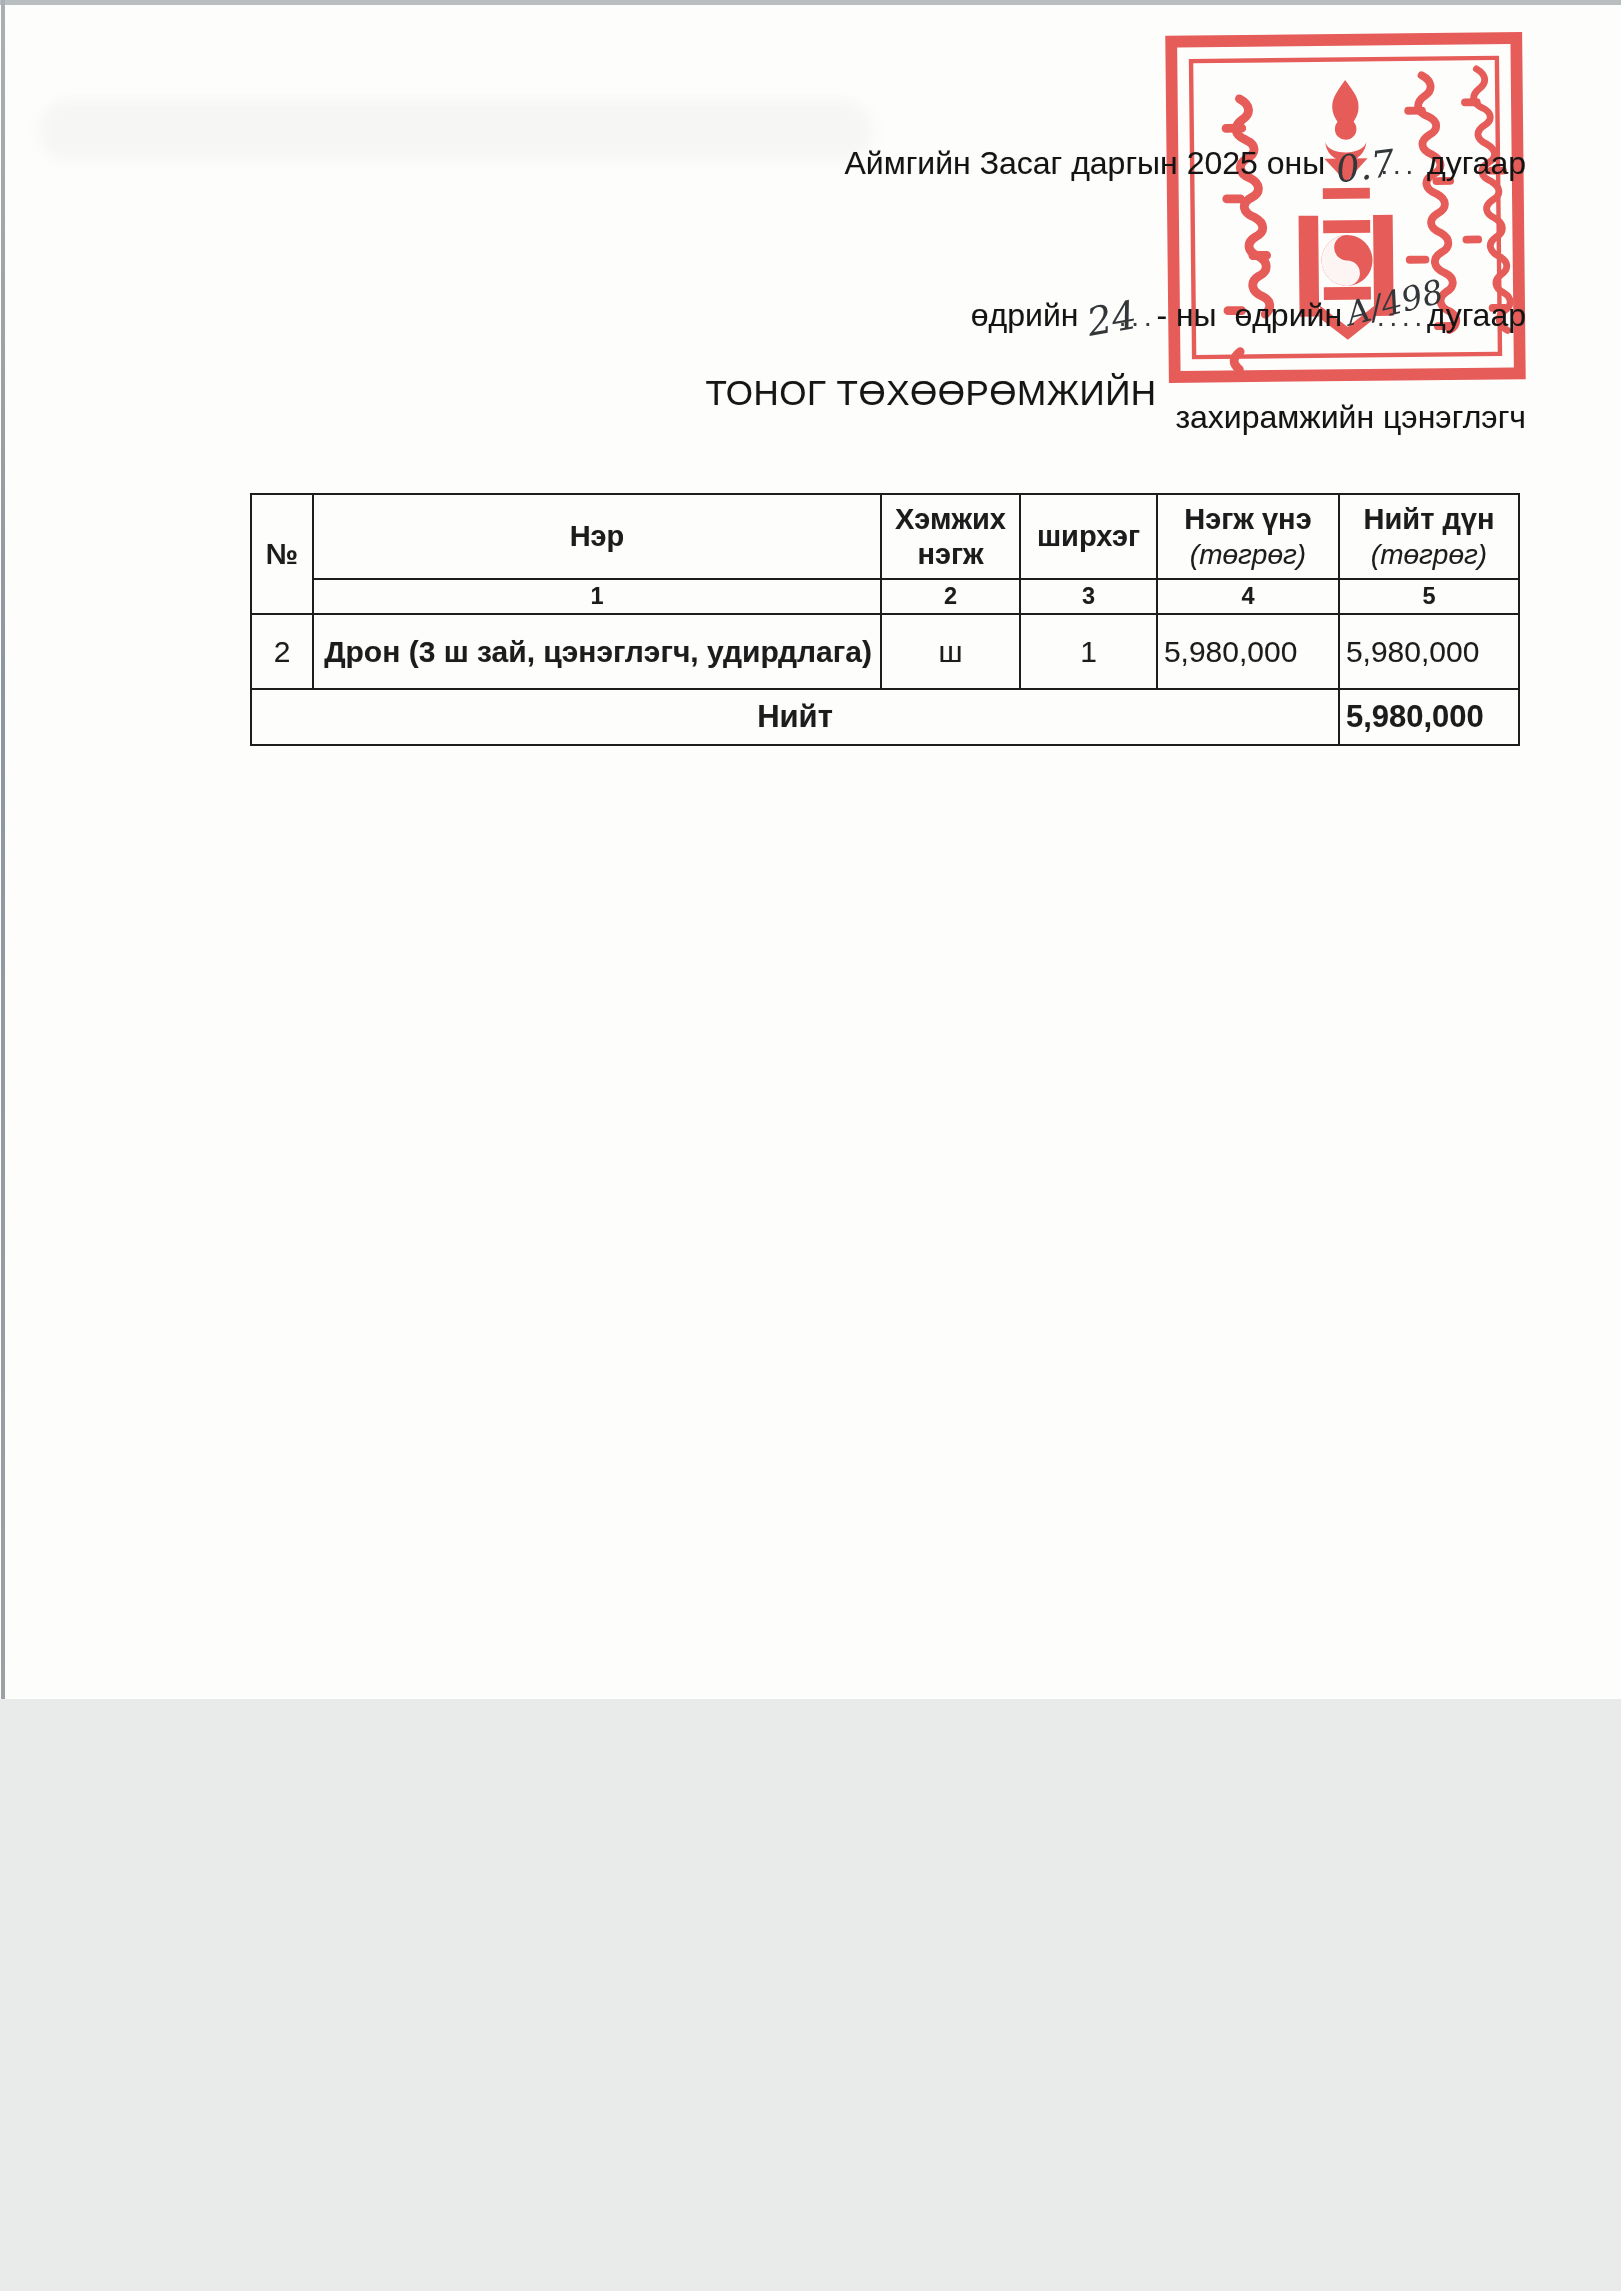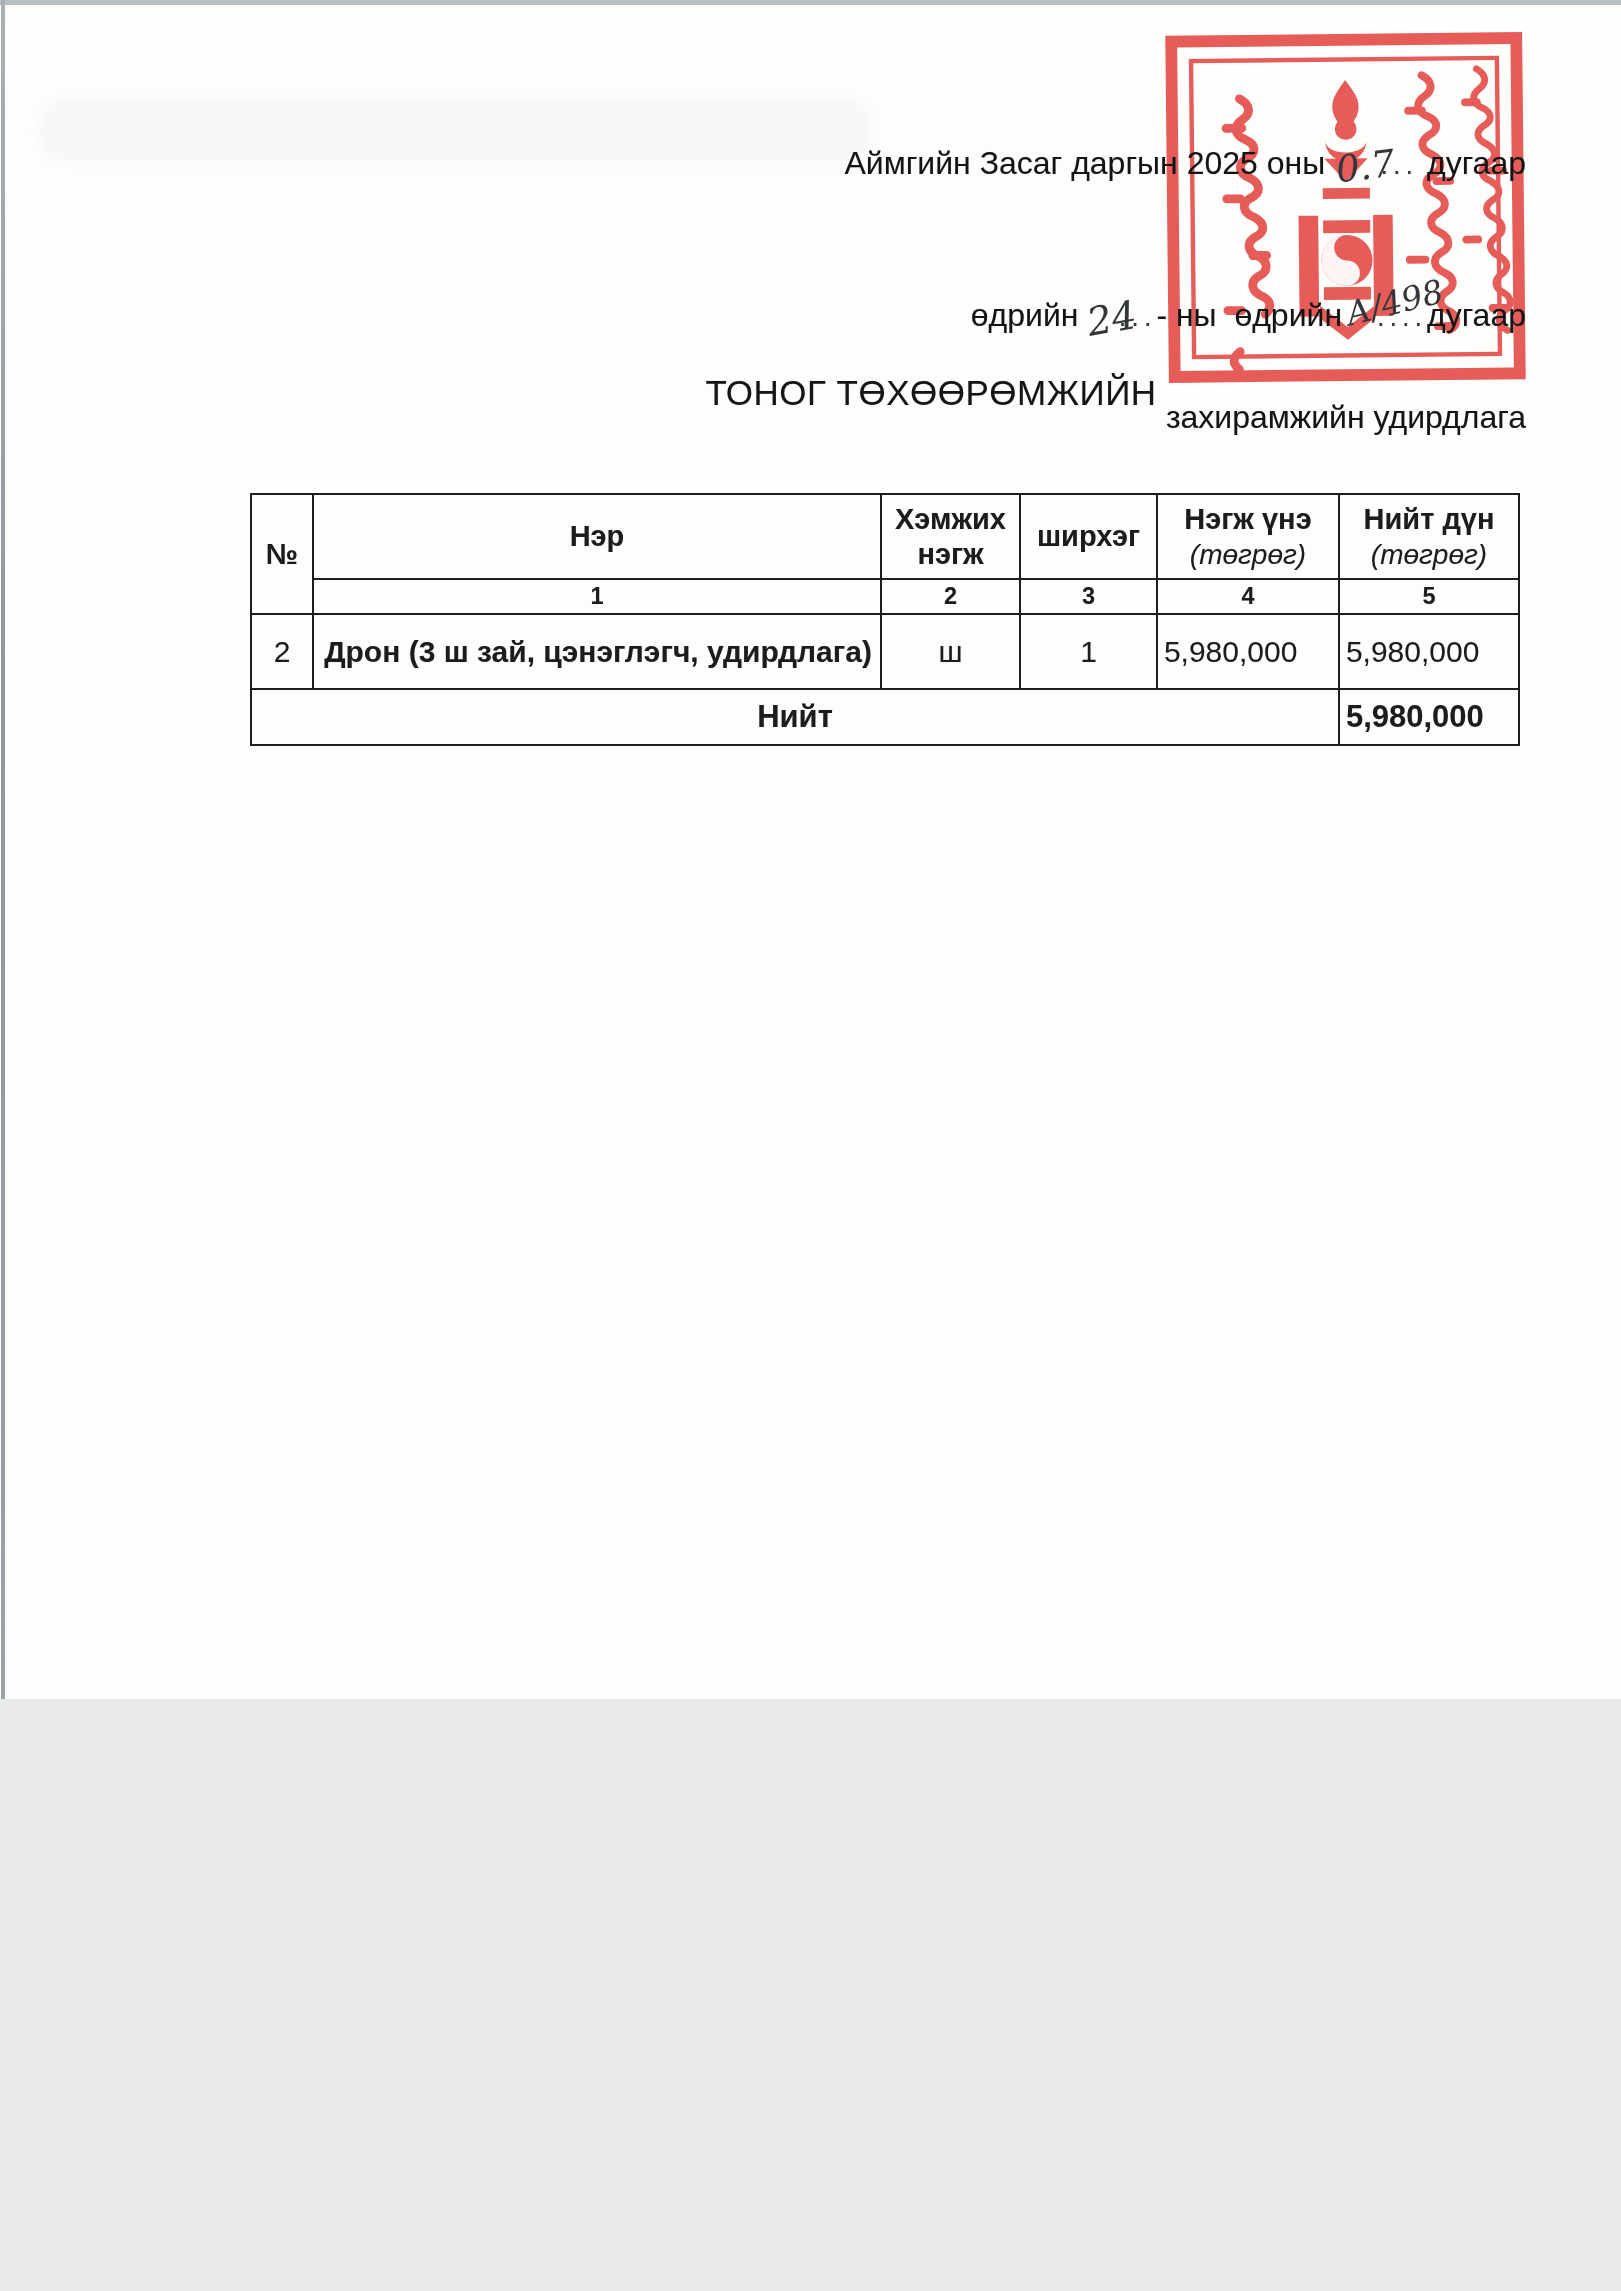--- a/index.html
+++ b/index.html
@@ -103,21 +103,21 @@
     </g>
   </svg>
 
   <div class="hdr">
     <div class="hl">
       <span>Аймгийн Засаг даргын 2025 оны </span><span class="fill" style="width:84px;"><span class="dots">...</span><span class="hand hand-month">0.7</span></span><span> дугаар</span>
     </div>
     <div class="hl">
       <span>өдрийн </span><span class="fill" style="width:69px;"><span class="dots">...</span><span class="hand hand-day">24</span></span><span>- ны  өдрийн </span><span class="fill" style="width:76px;"><span class="dots">....</span><span class="hand hand-num">А/498</span></span><span>дугаар</span>
     </div>
-    <div class="hl">захирамжийн удирдлага</div>
+    <div class="hl">захирамжийн цэнэглэгч</div>
   </div>
 
   <div class="title">
     <div>ТОНОГ ТӨХӨӨРӨМЖИЙН</div>
   </div>
 
   <div class="tbl-wrap">
     <table>
       <colgroup>
         <col style="width:62px;">

